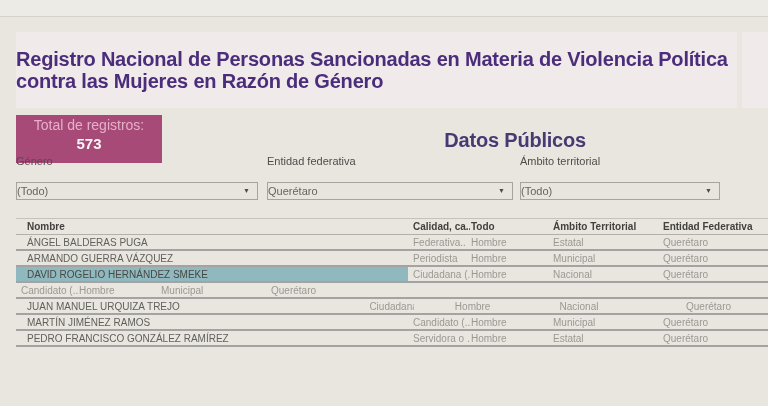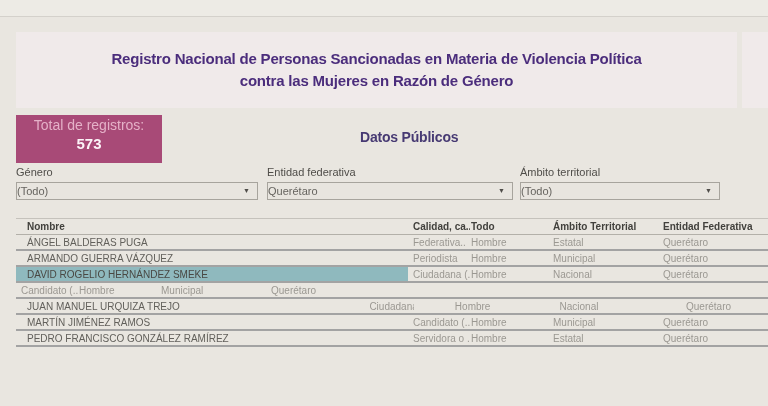--- a/index.html
+++ b/index.html
@@ -14,35 +14,35 @@
   }
   .banner{
     position:absolute;left:16px;top:32px;width:721px;height:76px;
     background:#f0eaea;
   }
   .banner-frag{
     position:absolute;left:742px;top:32px;width:26px;height:76px;
     background:#f0eaea;
   }
   .title{
-    text-align:center;padding-top:16px;
-    font-size:15px;font-weight:bold;color:#4b2d7c;line-height:22px;
+    text-align:left;padding-top:16px;
+    font-size:20px;font-weight:bold;color:#4b2d7c;line-height:22px;
     letter-spacing:-0.2px;
   }
   .badge{
     position:absolute;left:16px;top:115px;width:146px;height:48px;
     background:#a84a77;text-align:center;
   }
   .badge-label{padding-top:2px;font-size:14px;color:#e5b1c8}
   .badge-value{font-size:15px;font-weight:bold;color:#fcf4f8;margin-top:2px}
   .section-heading{
-    position:absolute;left:360px;top:129px;width:226px;text-align:left;
-    font-size:14px;font-weight:bold;color:#473a73;letter-spacing:-0.2px;
+    position:absolute;left:360px;top:129px;width:226px;text-align:right;
+    font-size:20px;font-weight:bold;color:#473a73;letter-spacing:-0.2px;
   }
-  .filter-label{position:absolute;top:166px;font-size:11px;color:#4f4d49}
+  .filter-label{position:absolute;top:155px;font-size:11px;color:#4f4d49}
   .dropdown{
     position:absolute;top:182px;height:18px;box-sizing:border-box;
     background:#e8e5df;border:1px solid #a7a49d;
     font-size:11px;color:#66645f;line-height:16px;
   }
   .dd-arrow{
     position:absolute;right:7px;top:0;font-size:7px;color:#4f4d49;line-height:16px;
   }
   .thead{
     position:absolute;left:16px;top:218px;width:752px;height:17px;box-sizing:border-box;

